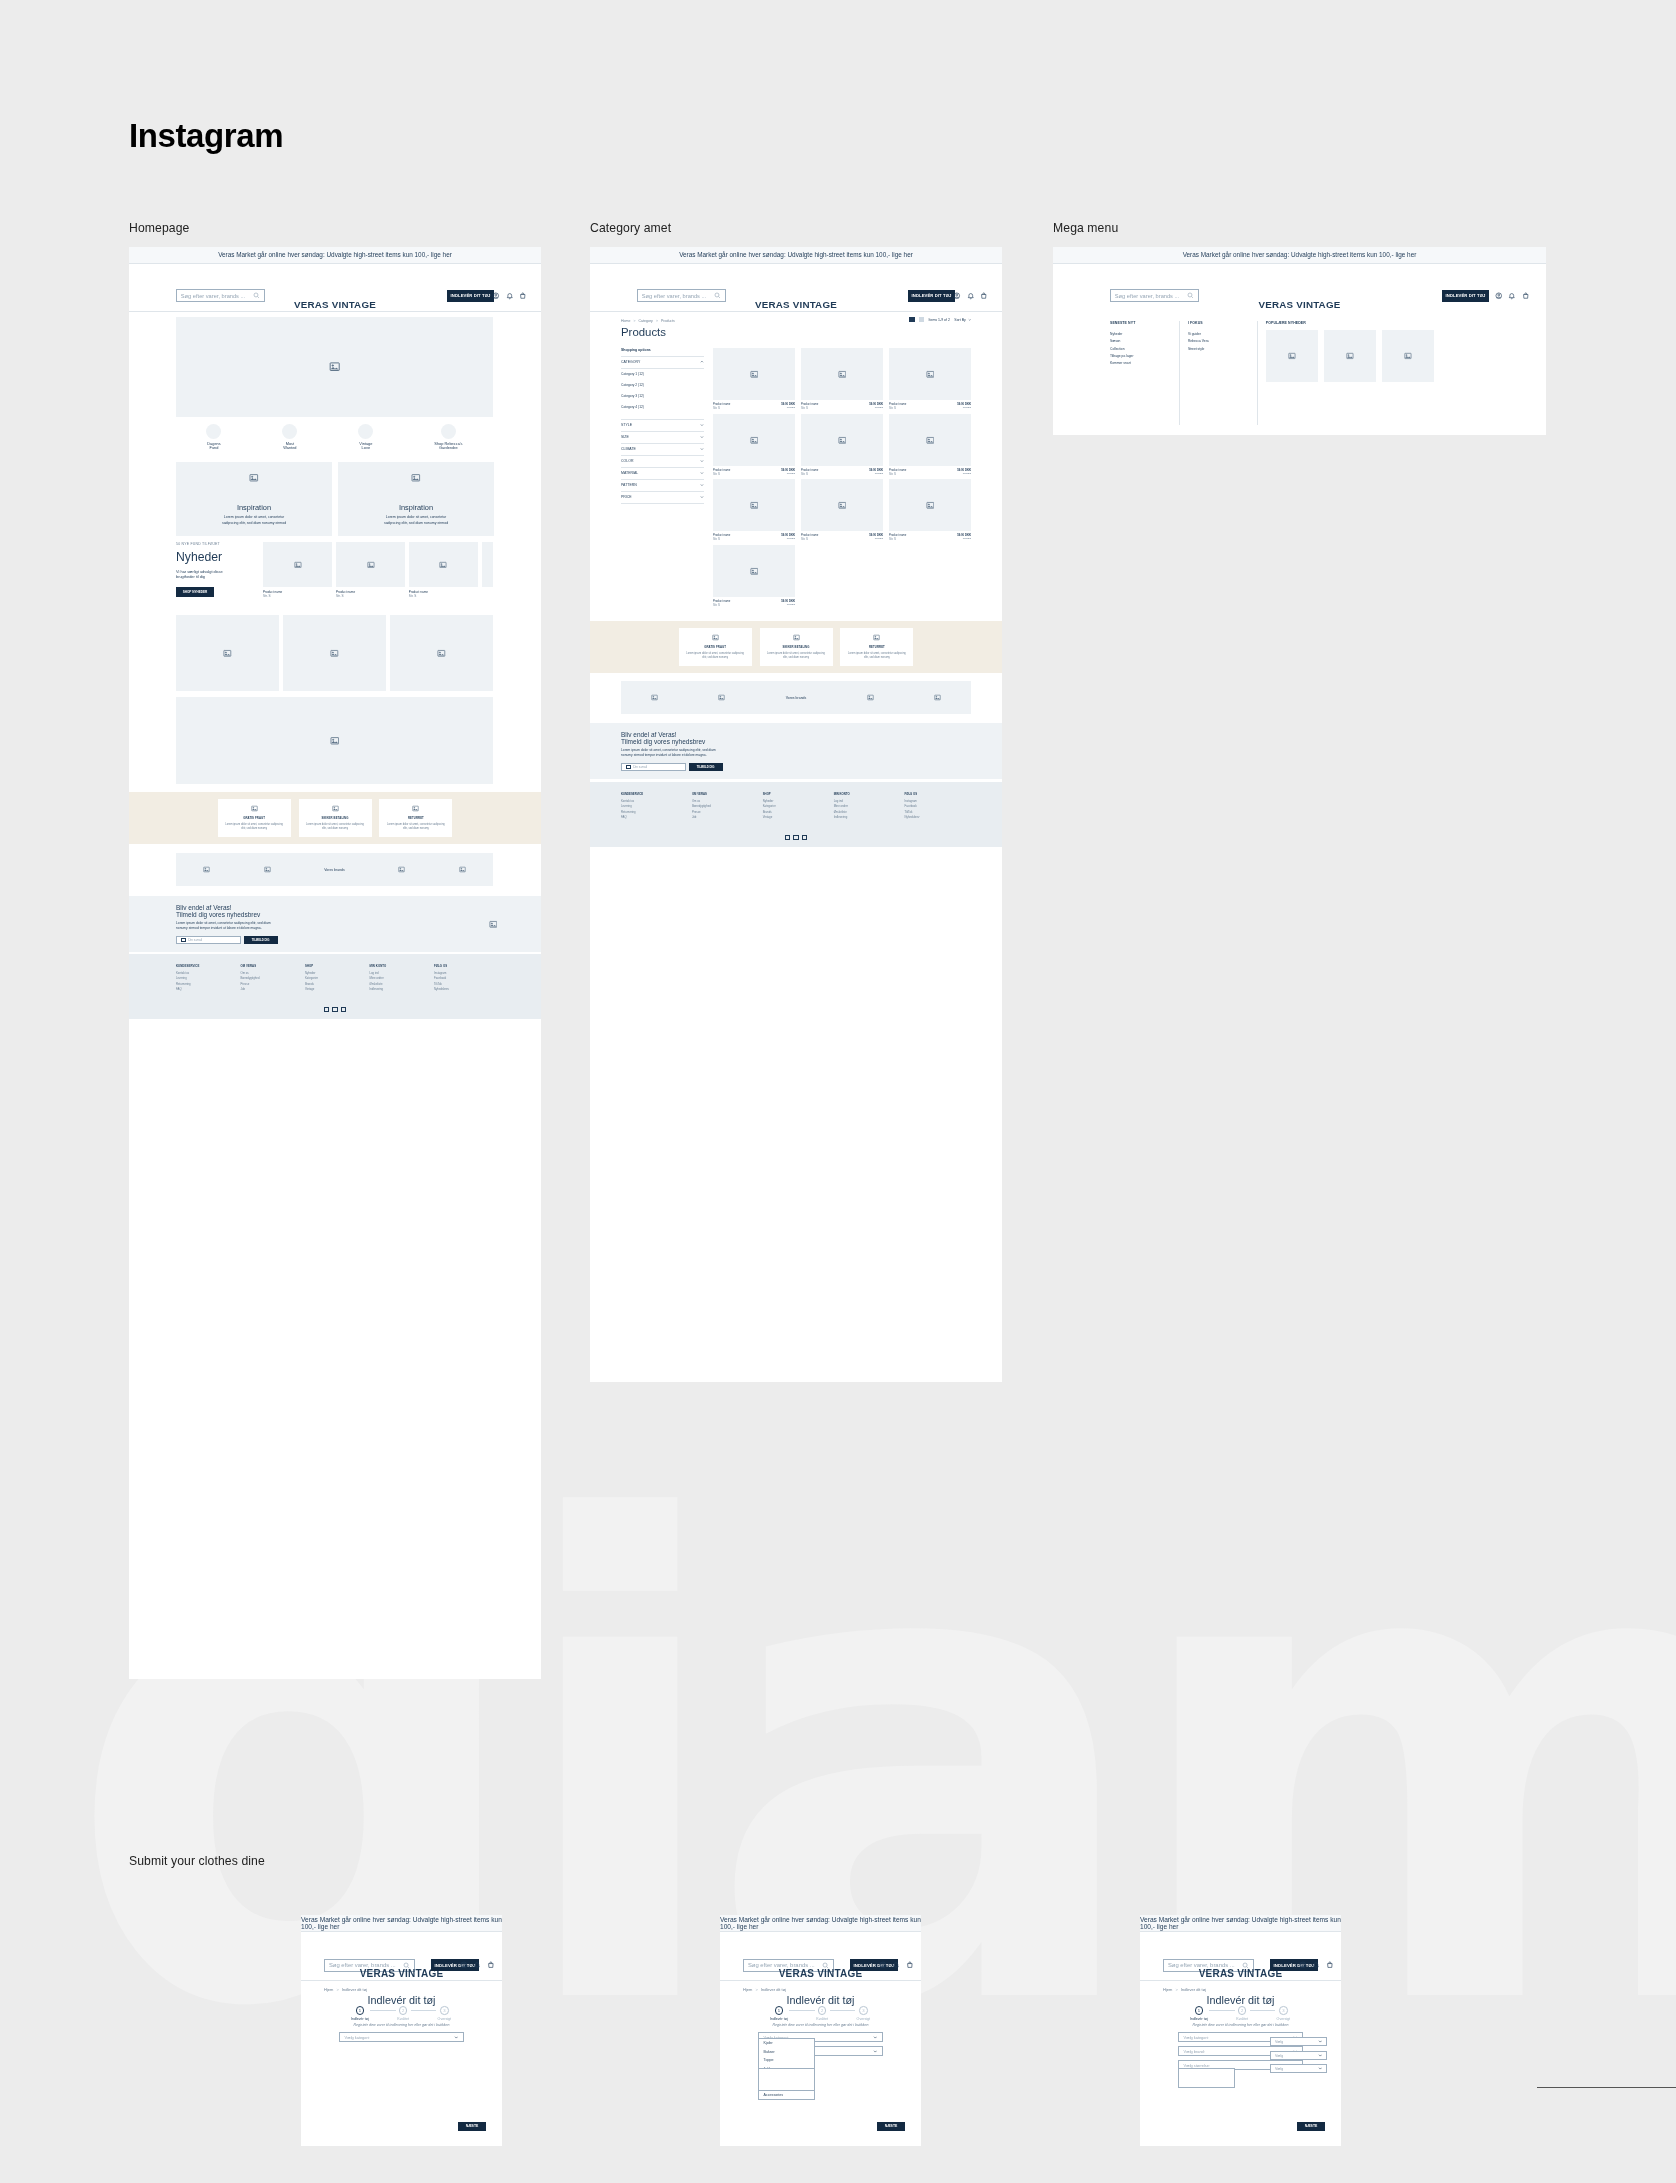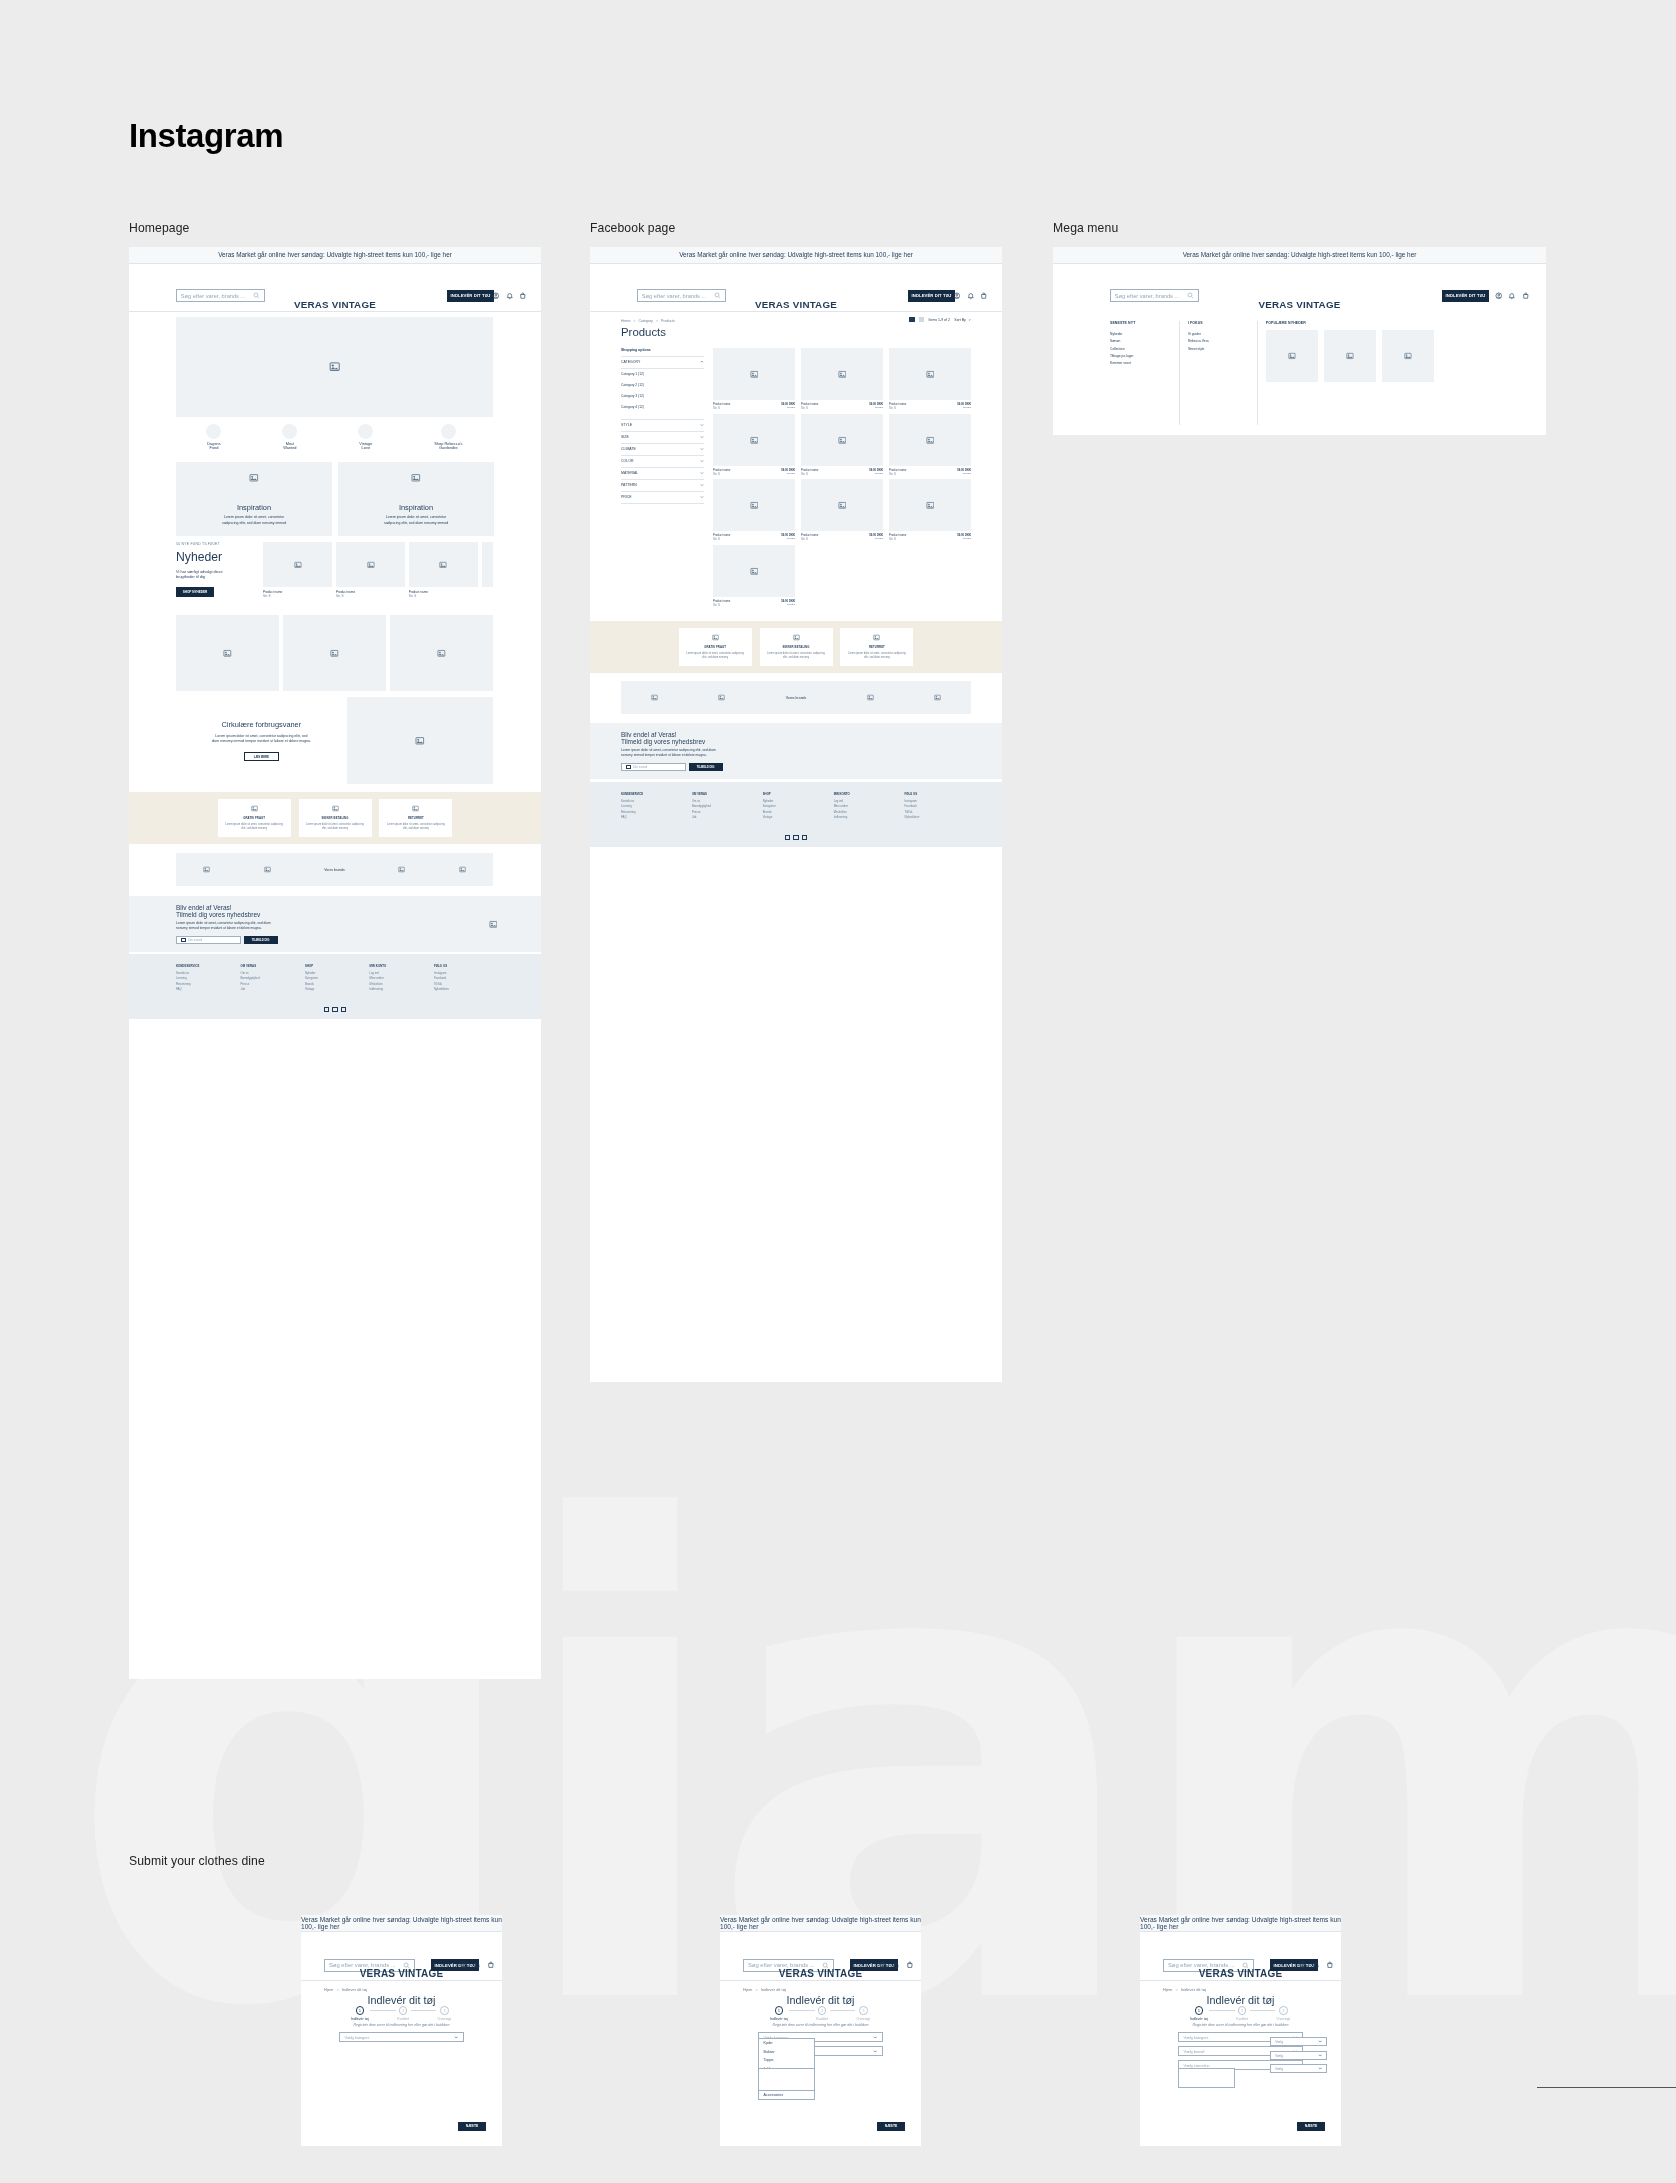--- a/index.html
+++ b/index.html
@@ -132,21 +132,21 @@
   .step-line{background:var(--navy);height:0.9px;}
 </style>
 </head>
 <body>
 
 <div class="watermark">diam</div>
 
 <div class="page-title">Instagram</div>
 
 <div class="section-label" style="left:129px;top:221px;">Homepage</div>
-<div class="section-label" style="left:590px;top:221px;">Facebook page</div>
+<div class="section-label" style="left:590px;top:221px;">Category amet</div>
 <div class="section-label" style="left:1053px;top:221px;">Mega menu</div>
 <div class="section-label" style="left:129px;top:1854px;">Submit your clothes dine</div>
 
 <div class="frame" id="frame-home" style="left:129px;top:247px;width:412px;height:1432px;">
     <div class="topbar" style="left:0;top:0;width:412px;height:16.5px;font-size:6.4px;">Veras Market går online hver søndag: Udvalgte high-street items kun 100,- lige her</div>
     <div class="hdr" style="left:0;top:16.5px;width:412px;height:32px;">
       <div class="search" style="position:absolute;left:47px;top:9.4px;width:89px;height:12.8px;padding:0 3.8px;font-size:5.7px;">
         <span>Søg efter varer, brands ...</span>
         <span style="display:inline-flex">
           <svg width="6.8" height="6.8" viewBox="0 0 24 24" fill="none" stroke="currentColor" stroke-width="2.2">
@@ -314,25 +314,20 @@
         <span class="imgicon">
           <svg width="8.7" height="8.7" viewBox="0 0 24 24" fill="none" stroke="currentColor" stroke-width="2">
             <rect x="2.5" y="4" width="19" height="16" rx="1"></rect>
             <circle cx="8" cy="9.5" r="1.4" fill="currentColor"></circle>
             <path d="M3.5 17.5l5-5 4 4 3-2.5 5 4" fill="currentColor" stroke="none"></path>
           </svg>
         </span>
       </div>
     </div>
     <div style="position:absolute;left:47px;top:450px;width:317px;height:87px;display:flex;">
-      <div style="flex:1;display:flex;flex-direction:column;align-items:center;justify-content:center;padding:0 12.2px;background:#fff;">
-        <div style="font-size:7.4px;color:#1f3a56;">Cirkulære forbrugsvaner</div>
-        <div class="txt center" style="font-size:3.5px;line-height:5.2px;margin-top:5.2px;">Lorem ipsum dolor sit amet, consetetur sadipscing elitr, sed<br><span>diam nonumy eirmod tempor invidunt ut labore et dolore magna.</span></div>
-        <div class="btn-outline" style="width:35px;height:8.7px;font-size:2.8px;margin-top:7.9px;">LÆS MERE</div>
-      </div>
       <div class="ph imgicon" style="flex:1;">
         <span class="imgicon">
           <svg width="9.6" height="9.6" viewBox="0 0 24 24" fill="none" stroke="currentColor" stroke-width="2">
             <rect x="2.5" y="4" width="19" height="16" rx="1"></rect>
             <circle cx="8" cy="9.5" r="1.4" fill="currentColor"></circle>
             <path d="M3.5 17.5l5-5 4 4 3-2.5 5 4" fill="currentColor" stroke="none"></path>
           </svg>
         </span>
       </div>
     </div>

